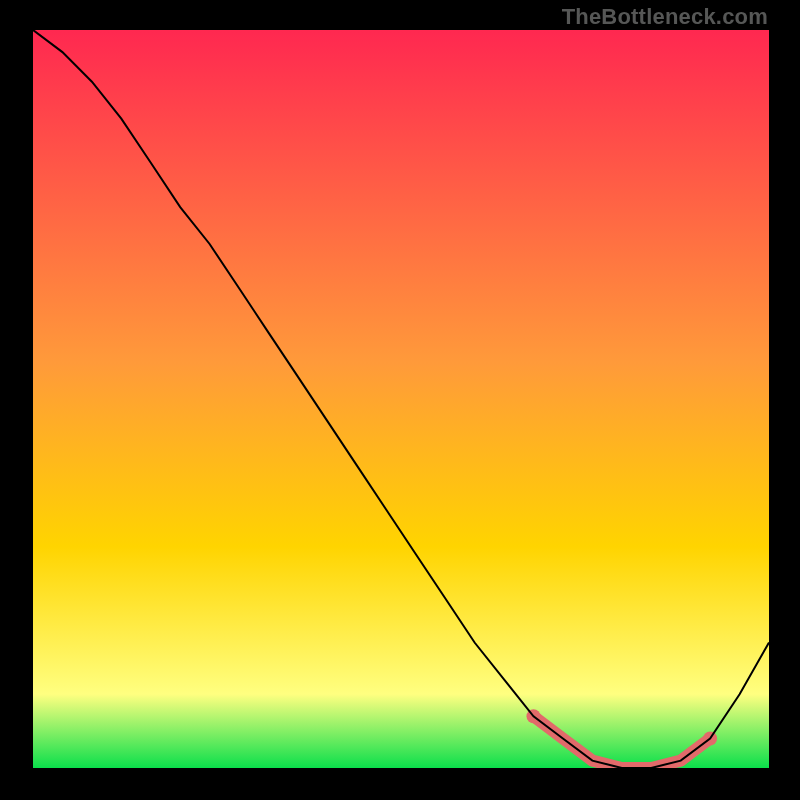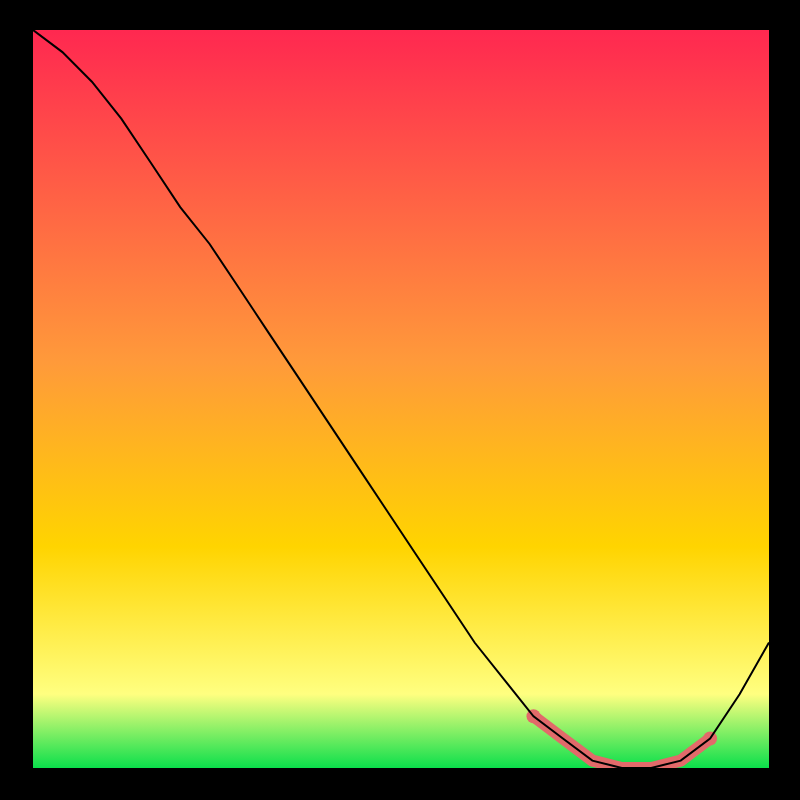--- a/index.html
+++ b/index.html
@@ -34,20 +34,21 @@
     font-weight: 600;
     color: #565756;
     letter-spacing: 0.2px;
   }
   svg { display: block; }
 </style>
 </head>
 <body>
 
 <div class="frame">
+  <div class="watermark">TheBottleneck.com</div>
 
   <div class="plot">
     <svg id="chart-svg" viewBox="0 0 736 738" width="736" height="738">
       <defs>
         <linearGradient id="bg-grad" x1="0" y1="0" x2="0" y2="1">
           <stop id="g0" offset="0%" stop-color="#ff2850"></stop>
           <stop id="g1" offset="45%" stop-color="#ff9a3a"></stop>
           <stop id="g2" offset="70%" stop-color="#ffd400"></stop>
           <stop id="g3" offset="90%" stop-color="#ffff80"></stop>
           <stop id="g4" offset="100%" stop-color="#0bdf4b"></stop>

